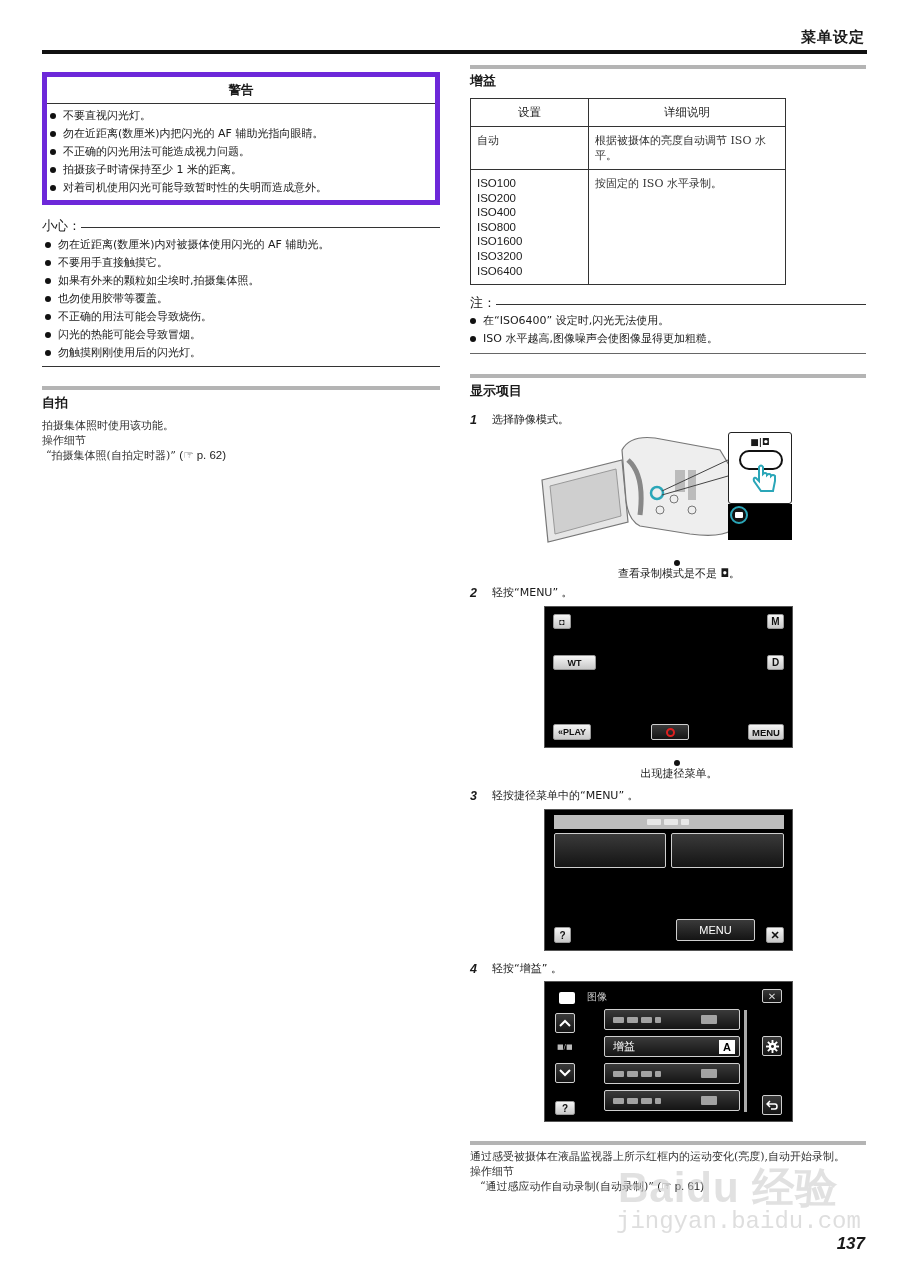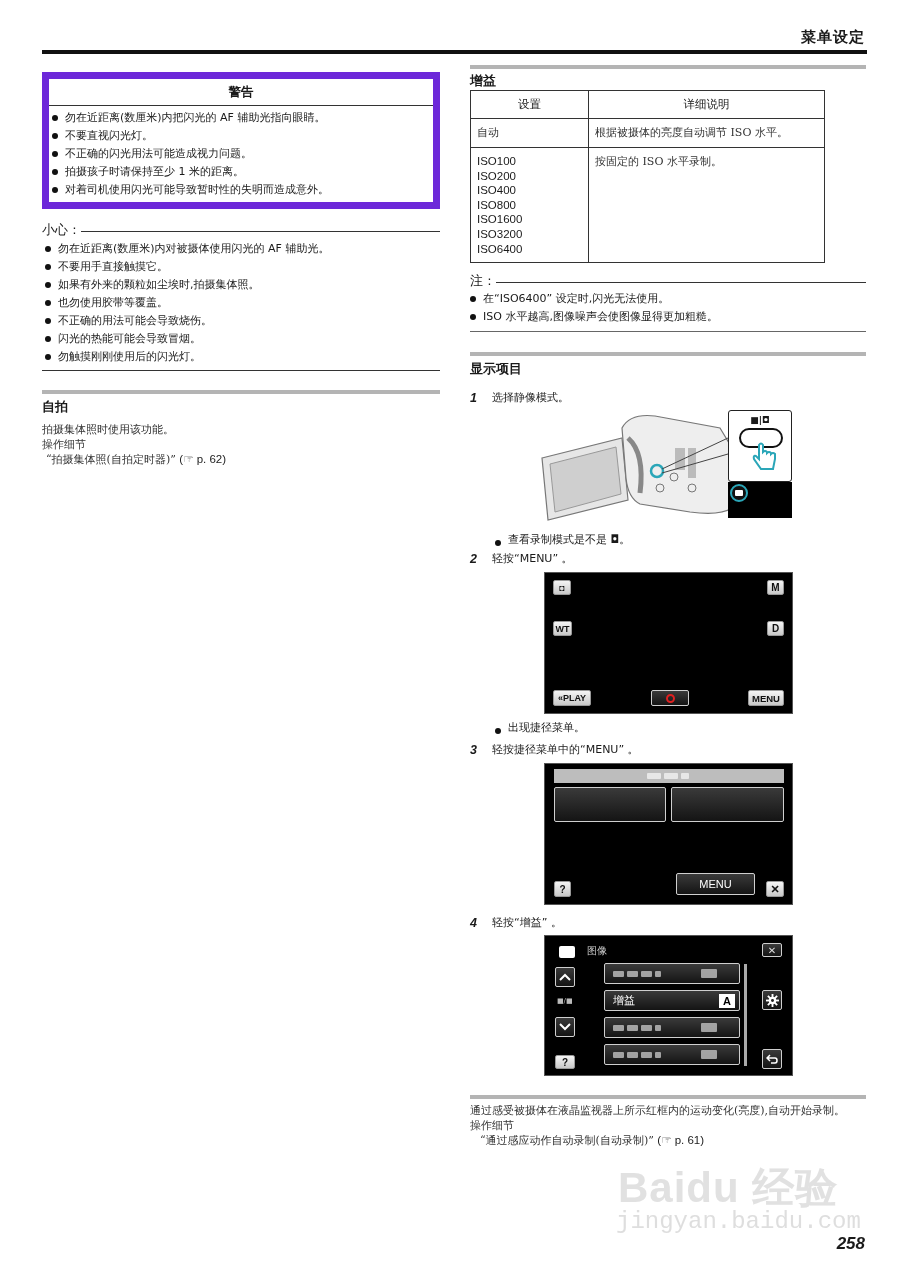--- a/index.html
+++ b/index.html
@@ -6,50 +6,50 @@
   html, body { width: 905px; height: 1280px; background: #ffffff; overflow: hidden; }
   body { position: relative; font-family: "DejaVu Sans", "Liberation Sans", sans-serif; color: #1a1a1a; }
 
   .page-header-title { position: absolute; right: 40px; top: 28px; font-size: 15px; font-weight: bold; letter-spacing: 1px; }
   .page-header-rule { position: absolute; left: 42px; right: 38px; top: 50px; height: 4px; background: #111; }
 
   .col-left { position: absolute; left: 42px; top: 72px; width: 398px; }
   .col-right { position: absolute; left: 470px; top: 65px; width: 396px; }
 
   
-  .warn-box { border: 7px solid #6d28d9; width: 398px; }
+  .warn-box { border: 5px solid #6d28d9; width: 398px; }
   .warn-title { text-align: center; font-size: 12.5px; font-weight: bold; padding: 5px 0 4px; border-bottom: 1px solid #333; }
   .warn-list { padding: 3px 0 3px 0; }
   .bullet-item { display: flex; align-items: flex-start; font-size: 11px; line-height: 18px; }
   .bullet-dot { width: 6px; height: 6px; border-radius: 50%; background: #111; margin: 6px 7px 0 3px; flex: none; }
 
   .caution-head { display: flex; align-items: center; margin-top: 12px; font-size: 13px; }
   .caution-head .line { flex: 1; height: 1px; background: #333; margin-left: 4px; margin-top: 2px; }
   .caution-list { padding-top: 1px; padding-bottom: 4px; border-bottom: 1.5px solid #333; }
 
   .section-bar { height: 4px; background: #b4b4b4; }
   .section-title { font-size: 13px; font-weight: bold; margin-top: 4px; }
   .serif-text { font-family: "DejaVu Serif", "Liberation Serif", serif; font-size: 11px; line-height: 15px; color: #333; }
   .ref { font-family: "Liberation Sans", sans-serif; font-size: 11.5px; color: #222; }
 
   
-  table.iso { border-collapse: collapse; width: 355px; margin-top: 0; font-size: 11px; }
+  table.iso { border-collapse: collapse; width: 316px; margin-top: 8px; font-size: 11px; }
   table.iso th, table.iso td { border: 1px solid #333; vertical-align: top; }
   table.iso th { font-weight: normal; text-align: center; height: 28px; vertical-align: middle; font-size: 11.5px; }
   table.iso td { padding: 6px 6px; }
   table.iso td.c1 { width: 118px; }
   .iso-list div { line-height: 14.6px; font-family: "Liberation Sans", sans-serif; font-size: 11.5px; }
 
   .note-head { display: flex; align-items: center; margin-top: 9px; font-size: 13px; }
   .note-head .line { flex: 1; height: 1px; background: #333; margin-left: 4px; margin-top: 2px; }
   .note-list { padding-bottom: 5px; border-bottom: 1.5px solid #666; }
 
   .step { display: flex; align-items: flex-start; font-size: 11px; line-height: 16px; }
   .step-num { width: 22px; font-weight: bold; font-style: italic; font-size: 12.5px; font-family: "Liberation Sans", sans-serif; }
-  .sub-bullet { display: flex; align-items: center; font-size: 11px; margin-left: 22px; }
+  .sub-bullet { display: flex; align-items: center; font-size: 11px; margin-left: 22px; flex-direction: column; }
 
   
   .screen { position: relative; background: #000; border: 1px solid #555; }
   .btn { position: absolute; border: 1px solid #cfcfcf; background: linear-gradient(#3a3a3a, #141414); color: #fff; font-family: "Liberation Sans", sans-serif; font-weight: bold; display: flex; align-items: center; justify-content: center; border-radius: 2px; }
   .btn.light { background: linear-gradient(#f5f5f5, #c8c8c8); color: #111; border-color: #999; }
   .blur-bar { display: inline-block; height: 6px; background: #b9b9b9; border-radius: 1px; margin-right: 3px; opacity: .85; }
 
   .page-number { position: absolute; right: 40px; top: 1234px; font-size: 17px; font-weight: bold; font-style: italic; font-family: "Liberation Sans", sans-serif; }
 
   .watermark { position: absolute; left: 612px; top: 1160px; width: 250px; height: 80px; pointer-events: none; }
@@ -61,25 +61,25 @@
 
 <div class="page-header-title">菜单设定</div>
 <div class="page-header-rule"></div>
 
 <div class="col-left">
   <div class="warn-box">
     <div class="warn-title">警告</div>
     <div class="warn-list">
       <div class="bullet-item">
           <span class="bullet-dot"></span>
+          <span>不要直视闪光灯。</span>
+        </div>
+      <div class="bullet-item">
+          <span class="bullet-dot"></span>
           <span>勿在近距离(数厘米)内把闪光的 AF 辅助光指向眼睛。</span>
-        </div>
-      <div class="bullet-item">
-          <span class="bullet-dot"></span>
-          <span>不要直视闪光灯。</span>
         </div>
       <div class="bullet-item">
           <span class="bullet-dot"></span>
           <span>不正确的闪光用法可能造成视力问题。</span>
         </div>
       <div class="bullet-item">
           <span class="bullet-dot"></span>
           <span>拍摄孩子时请保持至少 1 米的距离。</span>
         </div>
       <div class="bullet-item">
@@ -221,21 +221,21 @@
     <span>查看录制模式是不是 ◘。</span>
   </div>
 
   <div class="step" style="margin-top:4px">
     <span class="step-num">2</span>
     <span>轻按“MENU” 。</span>
   </div>
   <div class="screen" style="width:249px; height:142px; margin-left:74px; margin-top:5px;">
     <div class="btn light" style="left:8px; top:7px; width:18px; height:15px; font-size:9px;">◘</div>
     <div class="btn light" style="right:8px; top:7px; width:17px; height:15px; font-size:10px;">M</div>
-    <div class="btn light" style="left:8px; top:48px; width:19px; height:15px; font-size:9px;">WT</div>
+    <div class="btn light" style="left:8px; top:48px; width:43px; height:15px; font-size:9px;">WT</div>
     <div class="btn light" style="right:8px; top:48px; width:17px; height:15px; font-size:10px;">D</div>
     <div class="btn light" style="left:8px; bottom:7px; width:38px; height:16px; font-size:9px;">«PLAY</div>
     <div class="btn" style="left:106px; bottom:7px; width:38px; height:16px;">
       <span style="display:block; width:9px; height:9px; border:2px solid #e02020; border-radius:50%;"></span>
     </div>
     <div class="btn light" style="right:8px; bottom:7px; width:36px; height:16px; font-size:9.5px;">MENU</div>
   </div>
   <div class="sub-bullet" style="margin-top:6px">
     <span class="bullet-dot"></span>
     <span>出现捷径菜单。</span>
@@ -333,13 +333,13 @@
     <span>“通过感应动作自动录制(自动录制)”</span>
     <span class="ref">(☞ p. 61)</span>
   </div>
 </div>
 
 <div class="watermark">
   <div class="wm-big">Baidu 经验</div>
   <div class="wm-small">jingyan.baidu.com</div>
 </div>
 
-<div class="page-number">258</div>
+<div class="page-number">137</div>
 
 </body></html>

